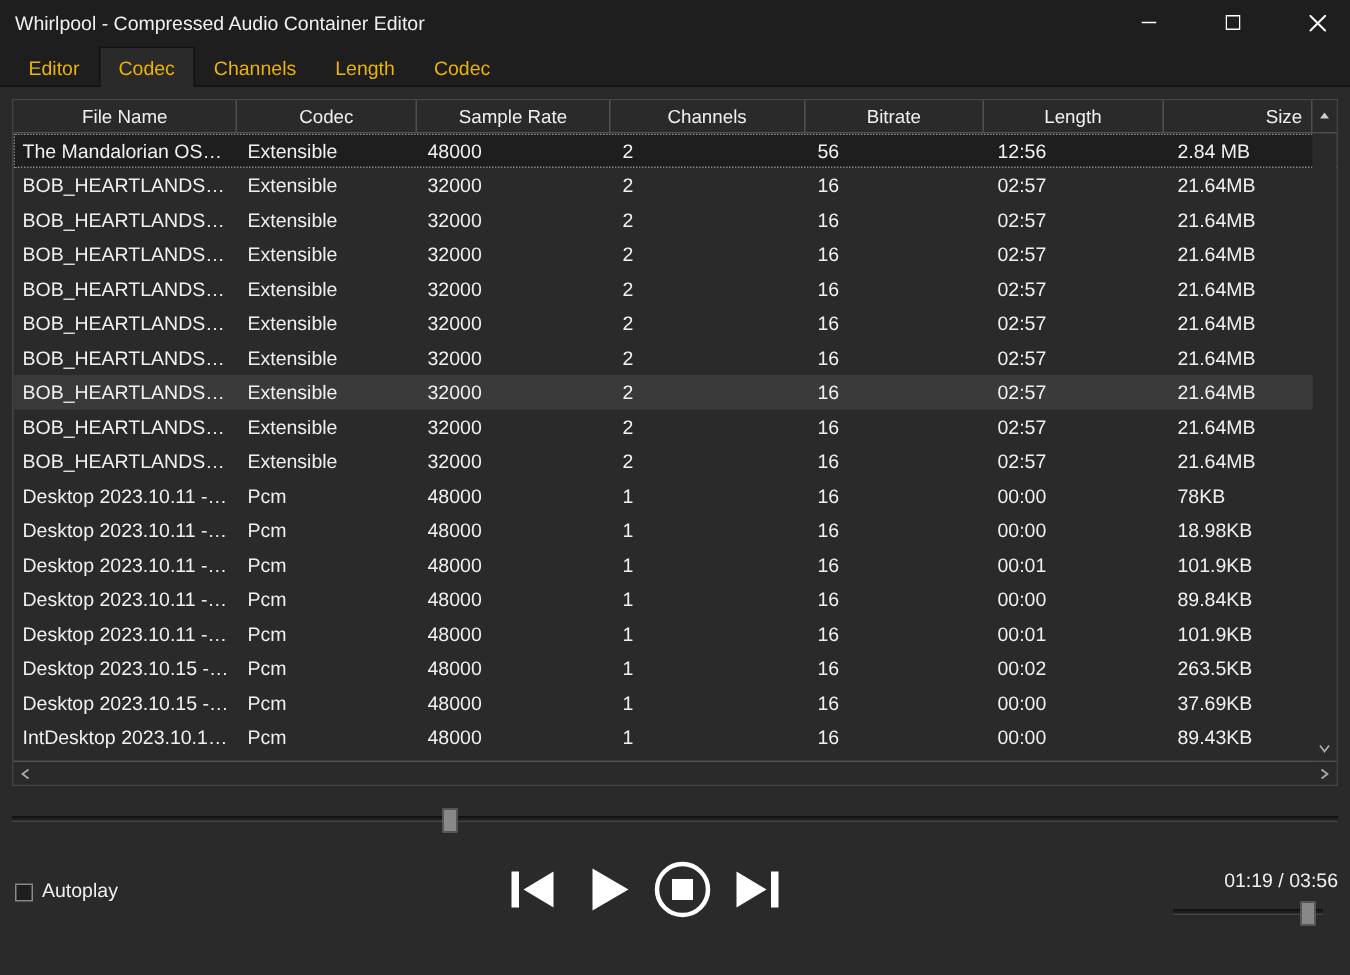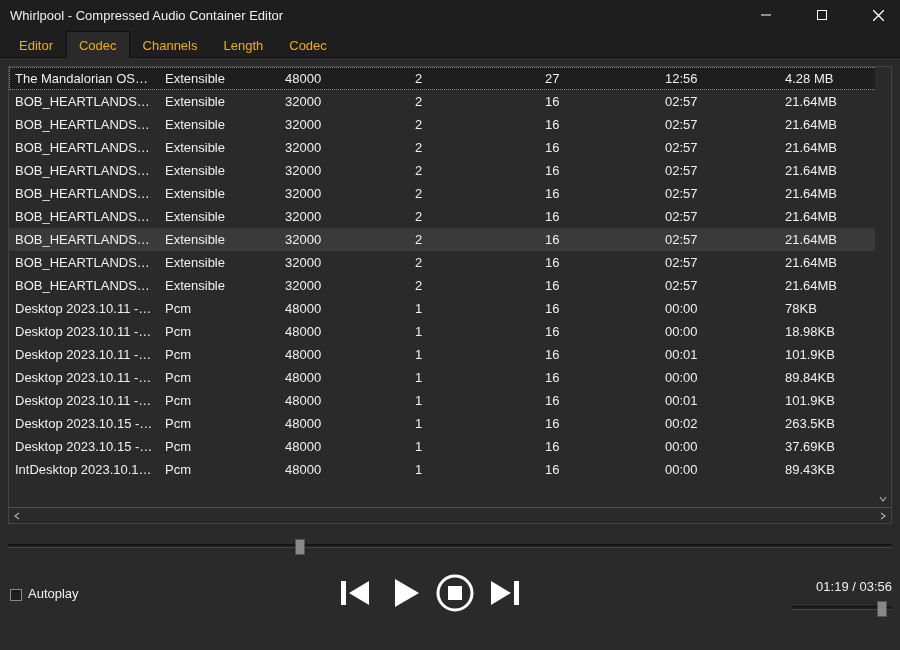--- a/index.html
+++ b/index.html
@@ -195,21 +195,21 @@
   .time {
     width: 110px;
     text-align: right;
     font-size: 13px;
     color: #f0f0f0;
     align-self: flex-start;
     padding-top: 2px;
   }
   .right-col {
     width: 110px;
-    display: flex; flex-direction: column; align-items: flex-end;
+    display: flex; flex-direction: column; align-items: flex-start;
     gap: 8px;
   }
   .vol {
     width: 100px; height: 4px;
     background: #1e1e1e;
     border-top: 1px solid #111;
     border-bottom: 1px solid #444;
     position: relative;
     margin-top: 4px;
   }
@@ -258,31 +258,45 @@
   <div class="tab">Editor</div>
   <div class="tab active">Codec</div>
   <div class="tab">Channels</div>
   <div class="tab">Length</div>
   <div class="tab">Codec</div>
 </div>
 
 <div class="main">
 
   <div class="table-wrap">
+    <div class="thead">
+      <div class="th c0 center">File Name</div>
+      <div class="th c1 center">Codec</div>
+      <div class="th c2 center">Sample Rate</div>
+      <div class="th c3 center">Channels</div>
+      <div class="th c4 center">Bitrate</div>
+      <div class="th c5 center">Length</div>
+      <div class="th c6 right">Size</div>
+      <div class="th-sort">
+        <svg width="8" height="8" viewBox="0 0 8 8">
+            <path d="M4 1 L7 5 L1 5 Z" fill="#ccc"></path>
+          </svg>
+      </div>
+    </div>
 
     <div class="tbody" id="tbody">
 
       <div class="row selected">
           <div class="cell c0">The Mandalorian OST -...</div>
           <div class="cell c1">Extensible</div>
           <div class="cell c2">48000</div>
           <div class="cell c3">2</div>
-          <div class="cell c4">27</div>
+          <div class="cell c4">56</div>
           <div class="cell c5">12:56</div>
-          <div class="cell c6">4.28 MB</div>
+          <div class="cell c6">2.84 MB</div>
         </div>
         <div class="row">
           <div class="cell c0">BOB_HEARTLANDS_AM...</div>
           <div class="cell c1">Extensible</div>
           <div class="cell c2">32000</div>
           <div class="cell c3">2</div>
           <div class="cell c4">16</div>
           <div class="cell c5">02:57</div>
           <div class="cell c6">21.64MB</div>
         </div>

